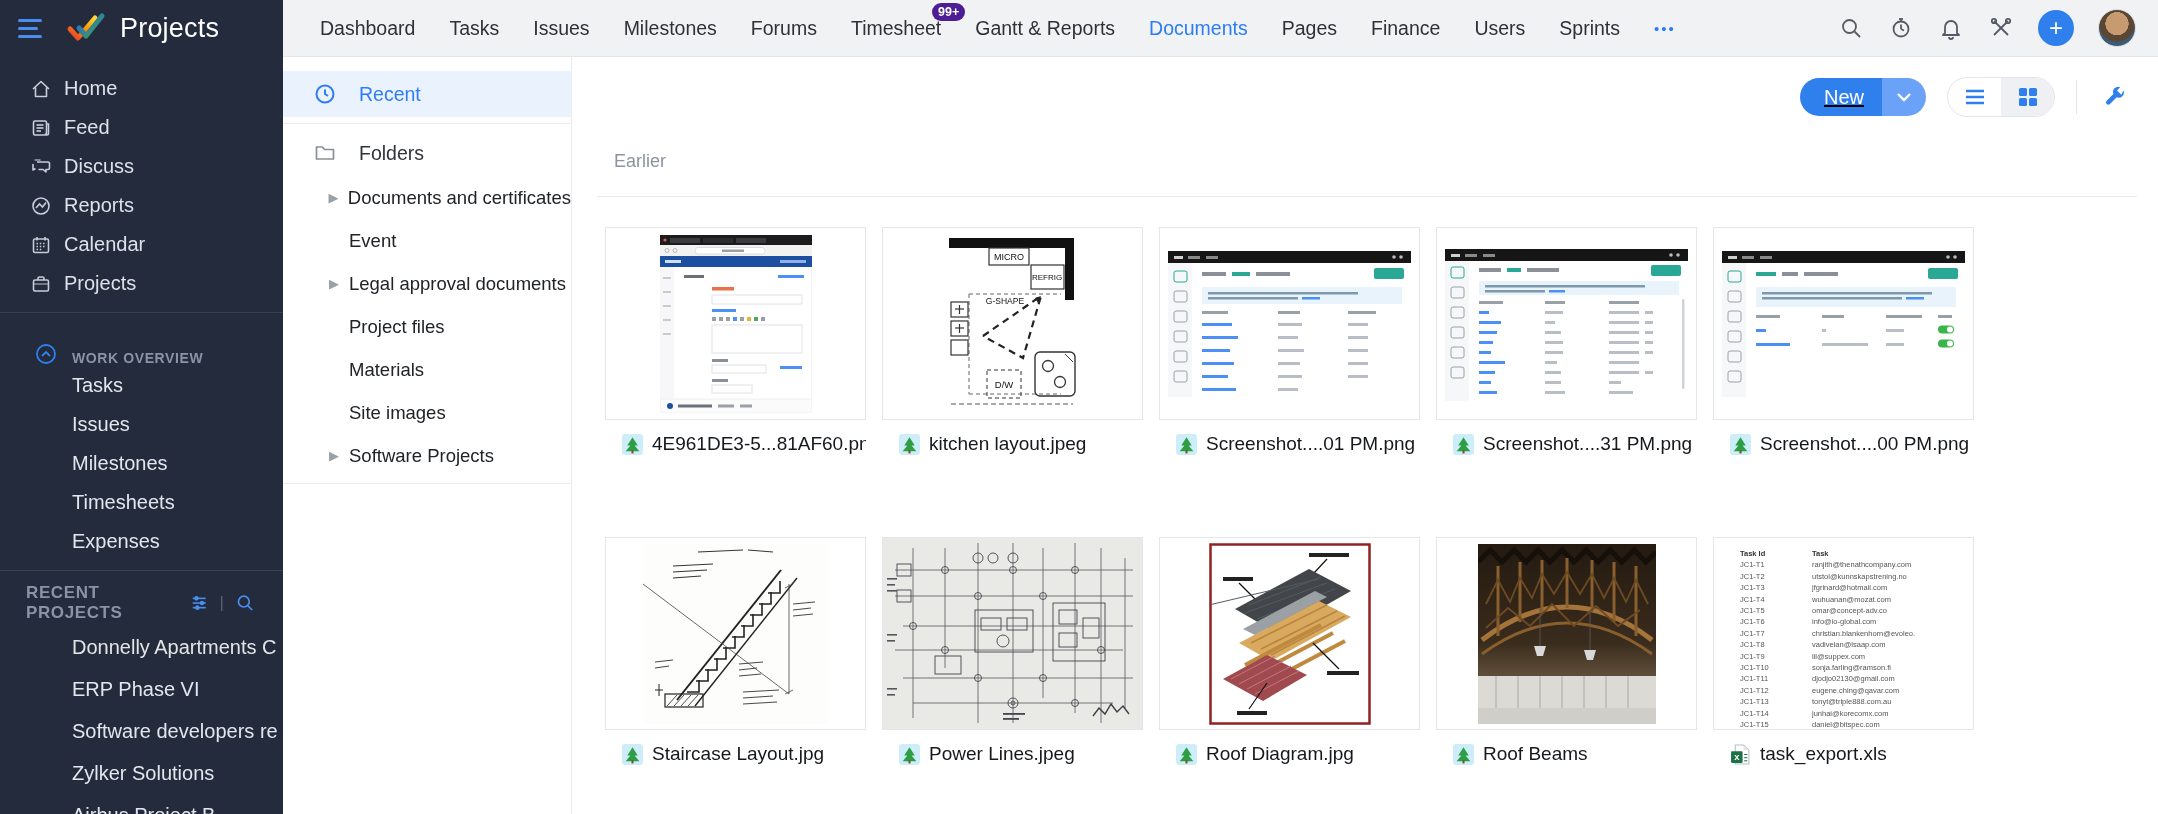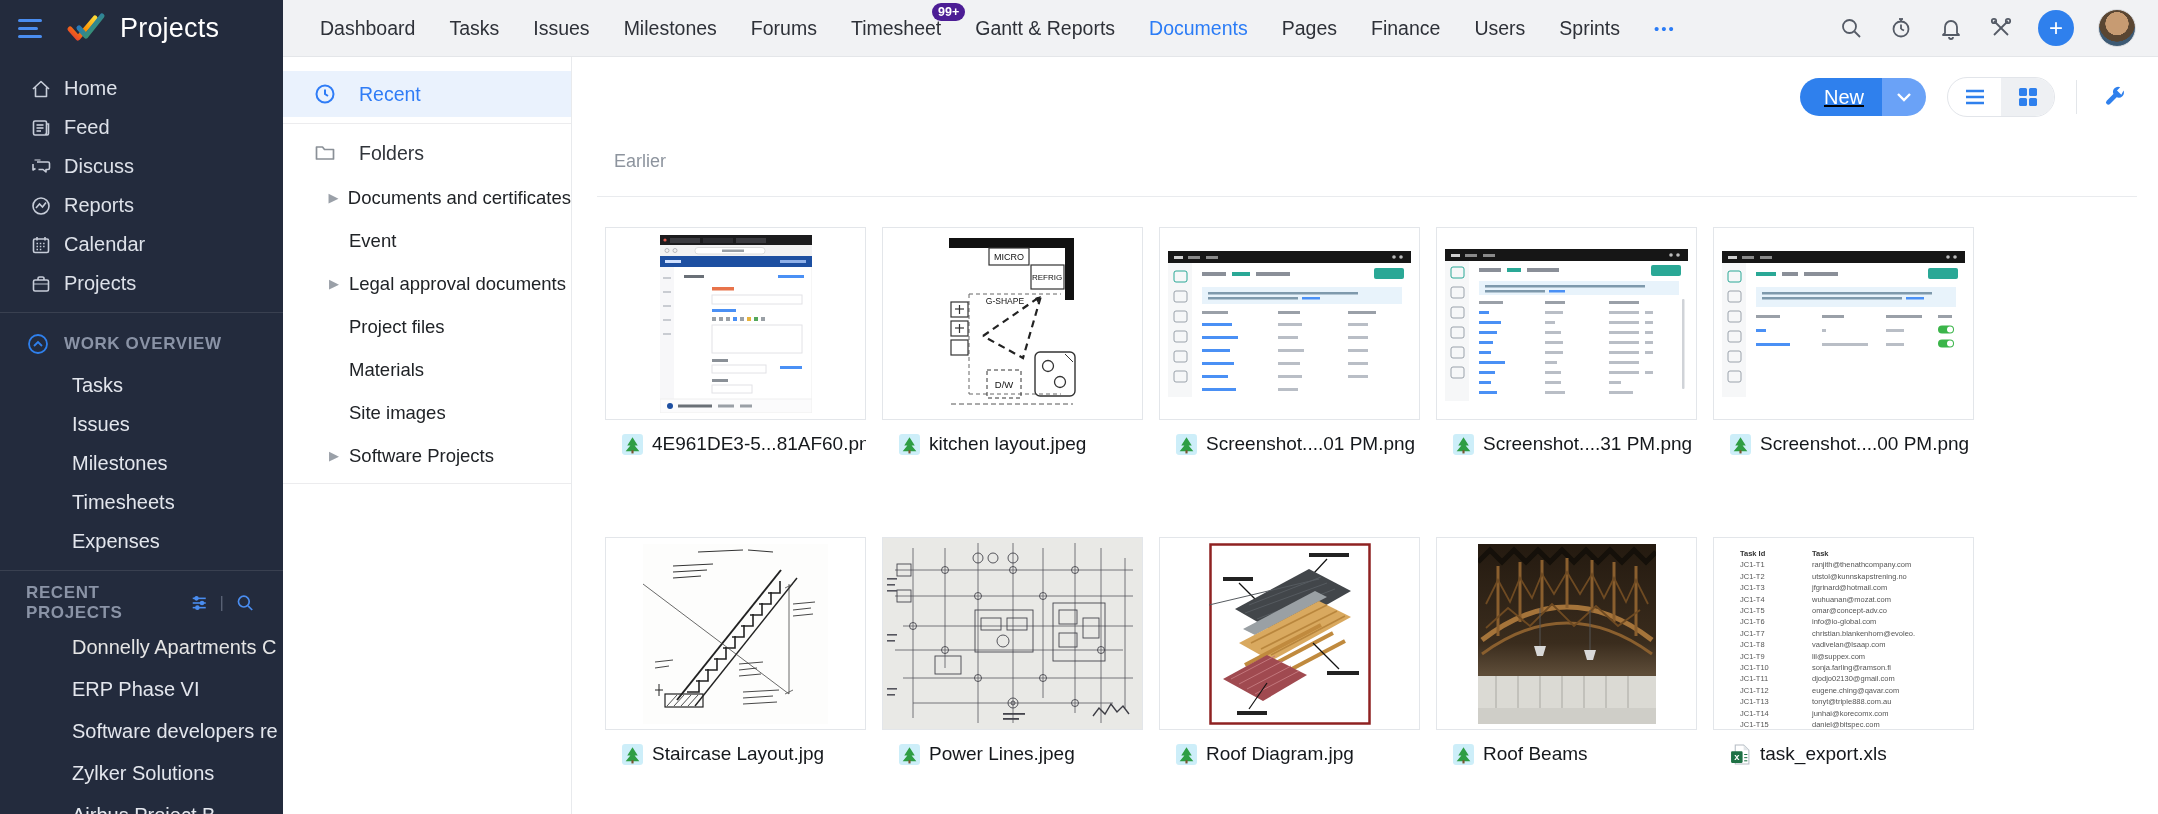--- a/index.html
+++ b/index.html
@@ -25,21 +25,21 @@
   .topbar-right { margin-left:auto; display:flex; align-items:center; gap:24px; padding-right:22px; }
   .tb-icon { width:26px; height:26px; display:flex; align-items:center; justify-content:center; cursor:pointer; }
   .plus-btn { width:36px; height:36px; border-radius:50%; background:#2f80ed; color:#fff; display:flex; align-items:center; justify-content:center; font-size:24px; cursor:pointer; }
   .avatar { width:38px; height:38px; border-radius:50%; background:radial-gradient(circle at 50% 38%, #c79b72 0 40%, #5a4632 41% 62%, #3d5a74 63% 100%); border:1px solid #d8dadd; cursor:pointer; }
 
   
   .sidebar { position:absolute; top:57px; left:0; width:283px; height:757px; background:#232b3d; padding-top:12px; overflow:hidden; }
   .sb-item { height:39px; display:flex; align-items:center; padding-left:30px; gap:12px; color:#dde1e9; font-size:20px; cursor:pointer; }
   .sb-item svg { flex:0 0 22px; }
   .sb-divider { height:1px; background:rgba(255,255,255,.10); margin:9px 0; }
-  .sb-section-head { height:44px; display:flex; align-items:center; padding-left:26px; gap:14px; color:#8a93a6; font-size:17px; font-weight:bold; letter-spacing:.6px; cursor:pointer; }
+  .sb-section-head { height:44px; display:flex; align-items:flex-end; padding-left:34px; gap:14px; color:#8a93a6; font-size:14px; font-weight:bold; letter-spacing:.6px; cursor:pointer; }
   .sb-sub { height:39px; display:flex; align-items:center; padding-left:72px; color:#e3e6ed; font-size:20px; cursor:pointer; white-space:nowrap; }
   .sb-recent-head { height:46px; display:flex; align-items:center; padding-left:26px; padding-right:28px; color:#8a93a6; font-size:17px; font-weight:bold; letter-spacing:.6px; }
   .sb-recent-head .spacer { flex:1; }
   .sb-recent-head .pipe { color:#5a6375; margin:0 10px; font-weight:normal; }
   .sb-proj { height:42px; display:flex; align-items:center; padding-left:72px; color:#e3e6ed; font-size:20px; cursor:pointer; white-space:nowrap; overflow:hidden; }
   .sb-proj.active { color:#e5e5e5; }
 
   
   .subsidebar { position:absolute; top:57px; left:283px; width:289px; height:757px; background:#fff; border-right:1px solid #e8eaed; padding-top:14px; }
   .ss-item { height:46px; display:flex; align-items:center; padding-left:30px; gap:22px; font-size:19.5px; color:#30343a; cursor:pointer; }

